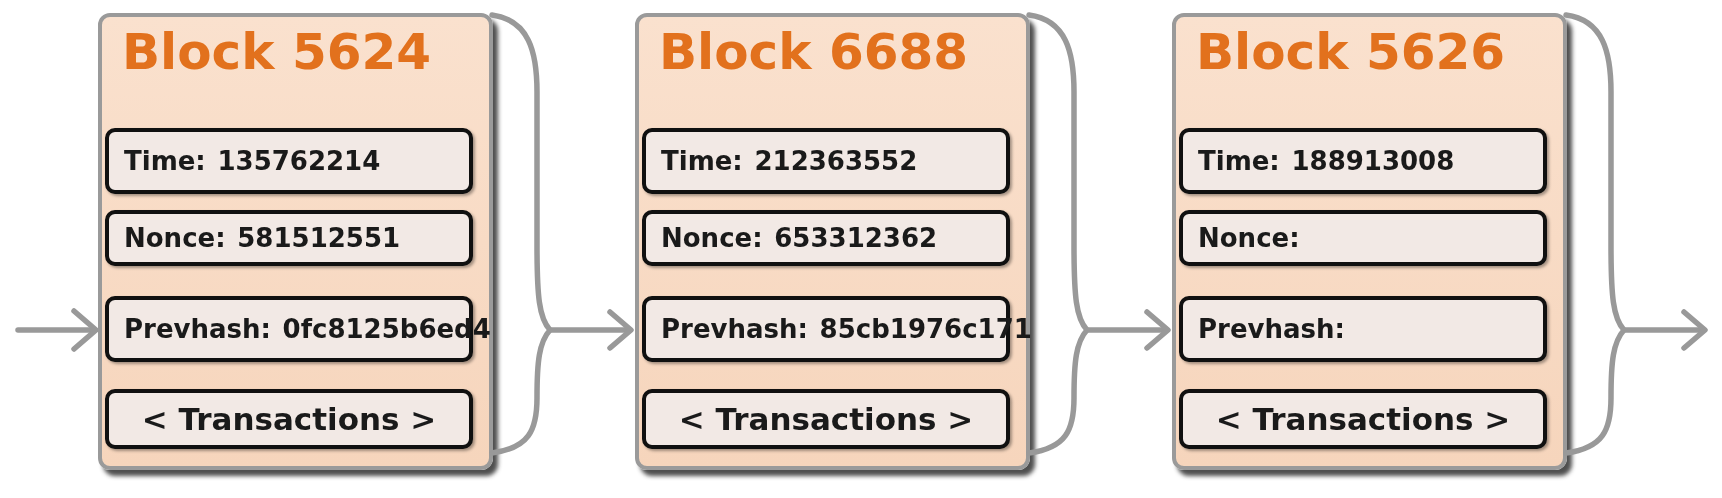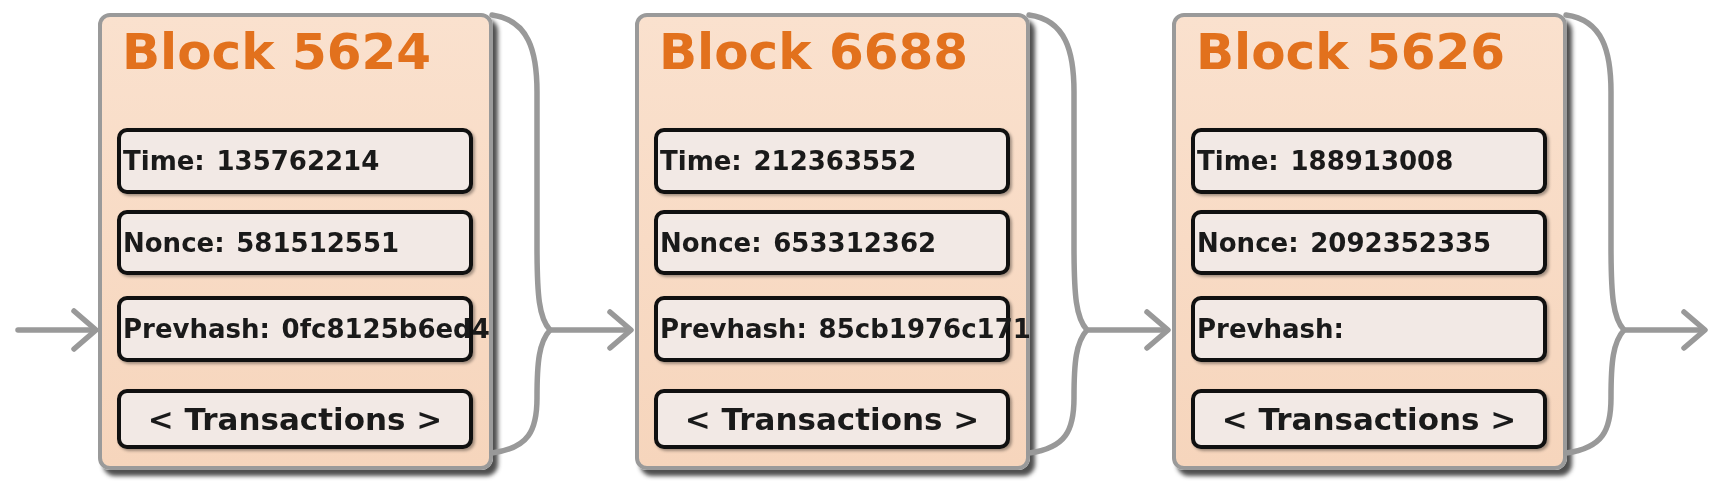--- a/index.html
+++ b/index.html
@@ -34,37 +34,37 @@
     position: absolute;
     top: 8px;
     left: 20px;
     font-size: 50px;
     line-height: 1.1;
     color: var(--c-title_text, #e2711d);
     white-space: nowrap;
   }
   .field {
     position: absolute;
-    left: 15px;
+    left: 3px;
     right: 16px;
     height: 66px;
     box-sizing: border-box;
     background: var(--c-field_fill, #f2e9e5);
     border: 4px solid var(--c-field_border, #101010);
     border-radius: 10px;
     box-shadow: 2px 2px 3px rgba(0, 0, 0, 0.35);
     display: flex;
     align-items: center;
-    padding: 0 2px;
+    padding: 0 15px;
     font-size: 26px;
     color: var(--c-field_text, #1a1a1a);
     white-space: nowrap;
   }
   .field.f-time  { top: 111px; }
-  .field.f-nonce { top: 193px; height: 65px; }
+  .field.f-nonce { top: 193px; height: 56px; }
   .field.f-prev  { top: 279px; }
   .field.f-tx    { top: 372px; height: 60px; justify-content: center; font-size: 31px; }
   .fvalue { margin-left: 0.45em; }
   .connector {
     position: absolute;
     top: 0;
     width: 150px;
     height: 498px;
     pointer-events: none;
   }
@@ -148,21 +148,20 @@
   </svg>
 
   <div class="block b2">
     <div class="block-title">Block 5626</div>
     <div class="field f-time">
       <span>Time:</span>
       <span class="fvalue">188913008</span>
     </div>
     <div class="field f-nonce">
       <span>Nonce:</span>
-      <span class="fvalue">2092352335</span>
     </div>
     <div class="field f-prev">
       <span>Prevhash:</span>
     </div>
     <div class="field f-tx">
       <span>&lt; Transactions &gt;</span>
     </div>
   </div>
 
   <svg class="connector c2" viewBox="0 0 150 498">

